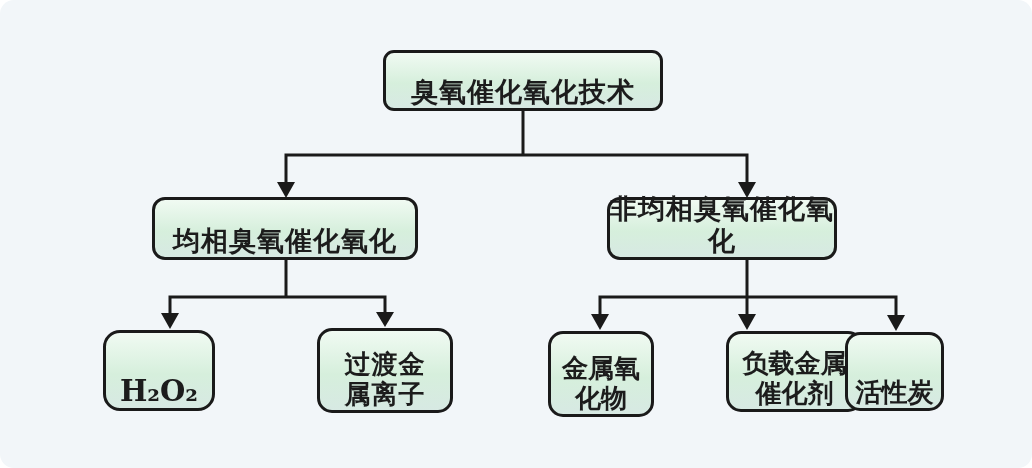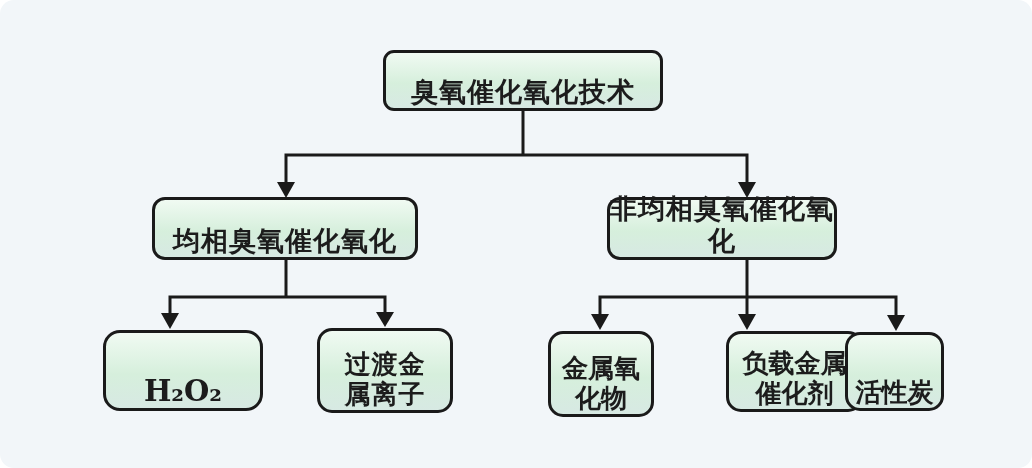--- a/index.html
+++ b/index.html
@@ -42,21 +42,21 @@
     color: #1c1c1c;
     line-height: 1.18;
     letter-spacing: 1px;
   }
   
   .node-root   { left: 383px; top: 50px;  width: 280px; height: 61px; border-radius: 11px; font-size: 27px; }
   
   .node-homog  { left: 152px; top: 197px; width: 266px; height: 63px; border-radius: 13px; font-size: 27px; }
   .node-heter  { left: 607px; top: 197px; width: 230px; height: 63px; border-radius: 13px; font-size: 27px; }
   
-  .node-h2o2   { left: 103px; top: 330px; width: 160px; height: 81px; border-radius: 17px; font-size: 29px; letter-spacing: 0; }
+  .node-h2o2   { left: 103px; top: 330px; width: 112px; height: 81px; border-radius: 17px; font-size: 29px; letter-spacing: 0; }
   .node-tmi    { left: 317px; top: 328px; width: 136px; height: 85px; border-radius: 15px; font-size: 26px; padding: 0 14px; }
   .node-moxide { left: 548px; top: 331px; width: 106px; height: 86px; border-radius: 15px; font-size: 26px; letter-spacing: 0; padding: 0 1px; }
   .node-smc    { left: 680px; top: 331px; width: 137px; height: 81px; border-radius: 15px; font-size: 26px; letter-spacing: 0; padding: 0 2px; margin-left: 46px; }
   .node-acarb  { left: 845px; top: 332px; width: 99px; height: 79px; border-radius: 15px; font-size: 26px; letter-spacing: 0; }
   .node-label { display: inline-block; }
 </style>
 </head>
 <body>
 
 <div id="canvas">

